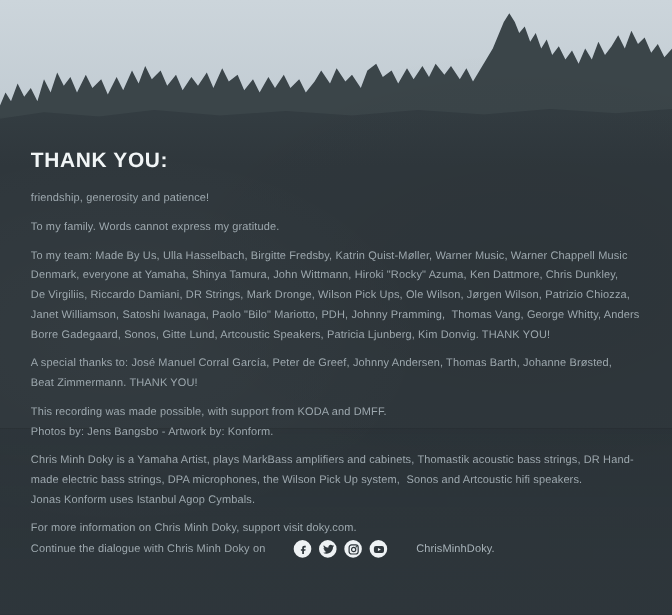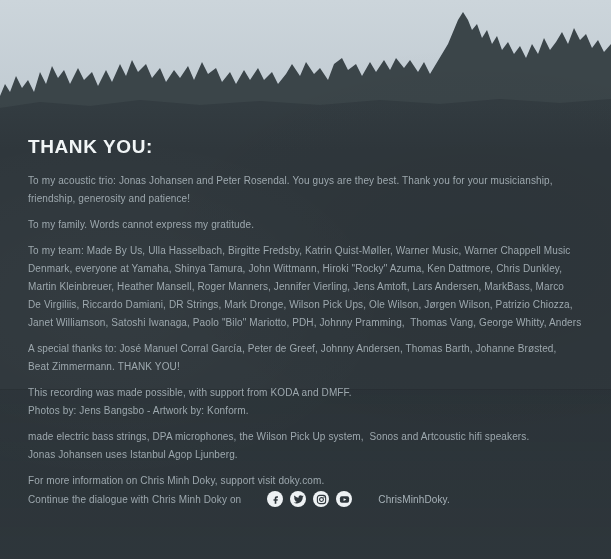--- a/index.html
+++ b/index.html
@@ -83,49 +83,49 @@
     </svg>
   </div>
 
   <div class="texture"></div>
   <div class="band"></div>
 
   <div class="content">
     <h1>THANK YOU:</h1>
 
     <p>
-      <span class="ln">To my acoustic trio: Jonas Johansen and Peter Rosendal. You guys are they best. Thank you for your musicianship,</span>
       <span class="ln">friendship, generosity and patience!</span>
     </p>
 
     <p>
       <span class="ln">To my family. Words cannot express my gratitude.</span>
     </p>
 
     <p>
       <span class="ln">To my team: Made By Us, Ulla Hasselbach, Birgitte Fredsby, Katrin Quist-Møller, Warner Music, Warner Chappell Music</span>
       <span class="ln">Denmark, everyone at Yamaha, Shinya Tamura, John Wittmann, Hiroki "Rocky" Azuma, Ken Dattmore, Chris Dunkley,</span>
-      <span class="ln">Martin Kleinbreuer, Heather Mansell, Roger Manners, Jennifer Vierling, Jens Amtoft, Lars Andersen, MarkBass, Marco</span>
       <span class="ln">De Virgiliis, Riccardo Damiani, DR Strings, Mark Dronge, Wilson Pick Ups, Ole Wilson, Jørgen Wilson, Patrizio Chiozza,</span>
       <span class="ln">Janet Williamson, Satoshi Iwanaga, Paolo "Bilo" Mariotto, PDH, Johnny Pramming,  Thomas Vang, George Whitty, Anders</span>
+      <span class="ln">Borre Gadegaard, Sonos, Gitte Lund, Artcoustic Speakers, Patricia Ljunberg, Kim Donvig. THANK YOU!</span>
     </p>
 
     <p>
       <span class="ln">A special thanks to: José Manuel Corral García, Peter de Greef, Johnny Andersen, Thomas Barth, Johanne Brøsted,</span>
       <span class="ln">Beat Zimmermann. THANK YOU!</span>
     </p>
 
     <p>
       <span class="ln">This recording was made possible, with support from KODA and DMFF.</span>
       <span class="ln">Photos by: Jens Bangsbo - Artwork by: Konform.</span>
     </p>
 
     <p>
+      <span class="ln">Chris Minh Doky is a Yamaha Artist, plays MarkBass amplifiers and cabinets, Thomastik acoustic bass strings, DR Hand-</span>
       <span class="ln">made electric bass strings, DPA microphones, the Wilson Pick Up system,  Sonos and Artcoustic hifi speakers.</span>
-      <span class="ln">Jonas Johansen uses Istanbul Agop Ljunberg.</span>
+      <span class="ln">Jonas Konform uses Istanbul Agop Cymbals.</span>
     </p>
 
     <p style="margin-bottom:0;">
       <span class="ln">For more information on Chris Minh Doky, support visit doky.com.</span>
     </p>
 
     <p class="social-row">
       <span class="txt">Continue the dialogue with Chris Minh Doky on</span>
       <span class="icons">
         <span class="ic">

